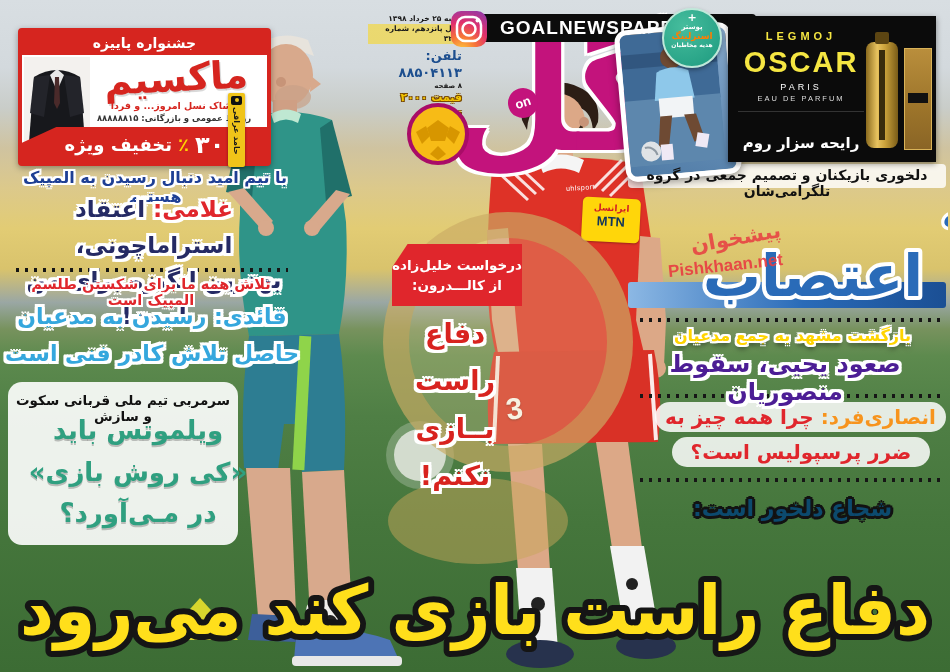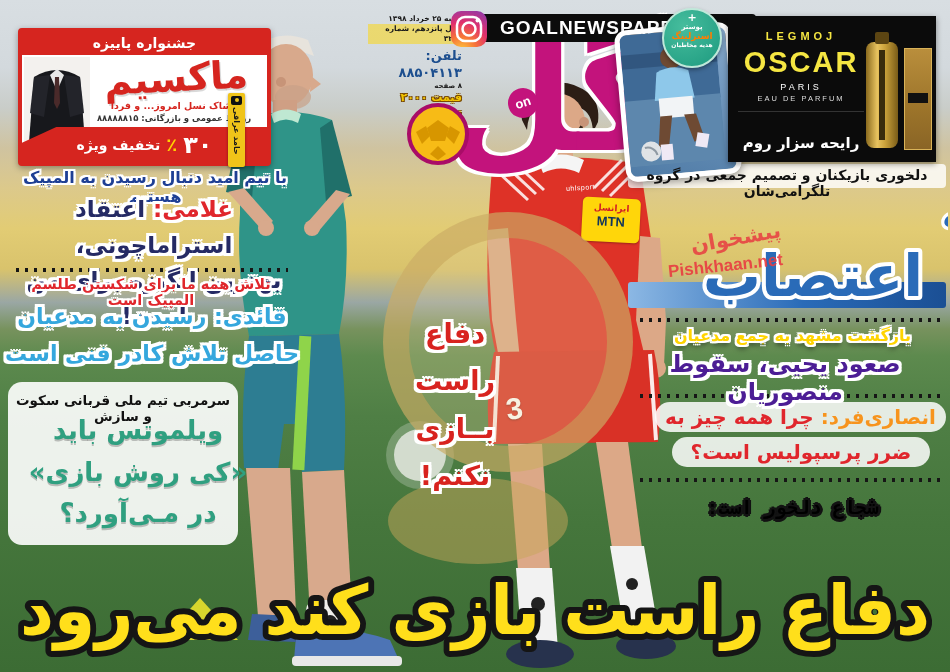--- a/index.html
+++ b/index.html
@@ -182,21 +182,21 @@
       <path d="M10,20 L26,18 L20,60 L6,56 Z" fill="#23242a"></path>
       <path d="M56,20 L40,18 L46,60 L60,56 Z" fill="#23242a"></path>
     </svg>
     <div class="abs fa" style="left:70px;top:24px;width:168px;text-align:center;font-size:38px;color:#d6251f;
                 transform:rotate(-3deg);text-shadow:1px 2px 0 rgba(0,0,0,.15);">ماکسیم</div>
     <div class="abs fa" style="left:70px;top:68px;width:168px;text-align:center;font-size:9.5px;color:#d6251f;">پوشاک نسل امروز... و فردا</div>
     <div class="abs fa" style="left:66px;top:81px;width:172px;text-align:center;font-size:8.5px;color:#333;">روابط عمومی و بازرگانی: ۸۸۸۸۸۸۱۵</div>
     <div class="maxim-bot">
       <span style="font-size:24px;font-weight:bold;">۳۰</span>
       <span style="font-size:18px;font-weight:bold;color:#ffd400;">٪</span>
-      <span style="font-size:14px;font-weight:bold;">تخفیف ویژه</span>
+      <span style="font-size:18px;font-weight:bold;">تخفیف ویژه</span>
     </div>
   </div>
 
   <div class="abs tag" style="z-index:6">
     <div style="width:11px;height:9px;background:#111;border-radius:2px;margin-top:3px;position:relative;">
       <div style="position:absolute;left:3.5px;top:2px;width:4px;height:4px;border-radius:50%;background:#f0c419;"></div>
     </div>
     <div class="tag-text fa">حامد عراقی</div>
   </div>
 
@@ -263,21 +263,21 @@
   <div class="abs dots" style="left:640px;top:394px;width:302px;z-index:4;"></div>
   <div class="abs pillstrip" style="left:655px;top:402px;width:291px;height:30px;"></div>
   <div class="abs fa ctr" style="left:655px;top:405px;width:291px;font-size:20px;z-index:5;">
     <span style="color:#f7941d;">انصاری‌فرد:</span>
     <span style="color:#e0262c;">چرا همه چیز به</span>
   </div>
   <div class="abs pillstrip" style="left:672px;top:437px;width:258px;height:30px;"></div>
   <div class="abs fa ctr" style="left:672px;top:440px;width:258px;font-size:20px;color:#e0262c;z-index:5;">ضرر پرسپولیس است؟</div>
 
   <div class="abs dots" style="left:640px;top:478px;width:302px;z-index:4;"></div>
-  <div class="abs fa ctr ob" style="left:640px;top:496px;width:305px;font-size:19px;color:#000000;z-index:5;font-family:Liberation Mono, monospace;">شجاع دلخور است:</div>
+  <div class="abs fa ctr ob" style="left:640px;top:496px;width:305px;font-size:22px;color:#0c4a6e;z-index:5;">شجاع دلخور است:</div>
 
   <div class="abs fa ctr ow" style="left:12px;top:168px;width:286px;font-size:16px;color:#1e3f94;z-index:5;">با تیم امید دنبال رسیدن به المپیک هستیم</div>
   <div class="abs fa ctr ow3" style="left:6px;top:192px;width:296px;font-size:23px;line-height:1.55;color:#252a64;z-index:5;">
     <div><span style="color:#e0262c;">غلامی:</span> <span>اعتقاد استراماچونی،</span></div>
     <div>بهترین انگیزه برای من است!</div>
   </div>
   <div class="abs dots" style="left:16px;top:268px;width:272px;z-index:4;"></div>
   <div class="abs fa ctr ow" style="left:8px;top:276px;width:286px;font-size:14.5px;color:#e0262c;z-index:5;">تلاش همه ما برای شکستن طلسم المپیک است</div>
   <div class="abs fa ctr ow3" style="left:4px;top:298px;width:296px;font-size:22px;line-height:1.7;color:#35a7dd;z-index:5;">
     <div>قائدی: رسیدن به مدعیان</div>
@@ -288,20 +288,24 @@
   <div class="abs fa ctr" style="left:12px;top:392px;width:222px;font-size:13.5px;color:#111;z-index:5;">سرمربی تیم ملی قربانی سکوت و سازش</div>
   <div class="abs fa ctr" style="left:8px;top:410px;width:260px;font-size:26px;line-height:1.6;color:#2fa080;z-index:5;
               text-shadow:0 2px 0 rgba(90,90,90,.35);">
     <div>ویلموتس باید</div>
     <div>«کی روش بازی»</div>
     <div>در مـی‌آورد؟</div>
   </div>
 
   <div class="abs gold-ring"></div>
   <div class="abs gold-blob"></div>
+  <div class="abs banner fa">
+    <div style="font-size:13.5px;line-height:1.5;">درخواست خلیل‌زاده</div>
+    <div style="font-size:13.5px;line-height:1.5;">از کالـــدرون:</div>
+  </div>
   <div class="abs fa ctr ow3" style="left:388px;top:310px;width:134px;font-size:27px;line-height:1.75;color:#d8231f;z-index:4;">
     <div>دفاع راست</div>
     <div>بــازی</div>
     <div>نکنم!</div>
   </div>
 
   <div class="abs en" style="left:566px;top:184px;font-size:7px;color:#fff;letter-spacing:.5px;transform:rotate(-4deg);z-index:2;">uhlsport</div>
   <div class="abs mtn">
     <div class="fa" style="font-size:9px;color:#d21f26;line-height:13px;margin-top:4px;">ایرانسل</div>
     <div class="en" style="font-size:13px;font-weight:bold;color:#12355b;line-height:14px;">MTN</div>

